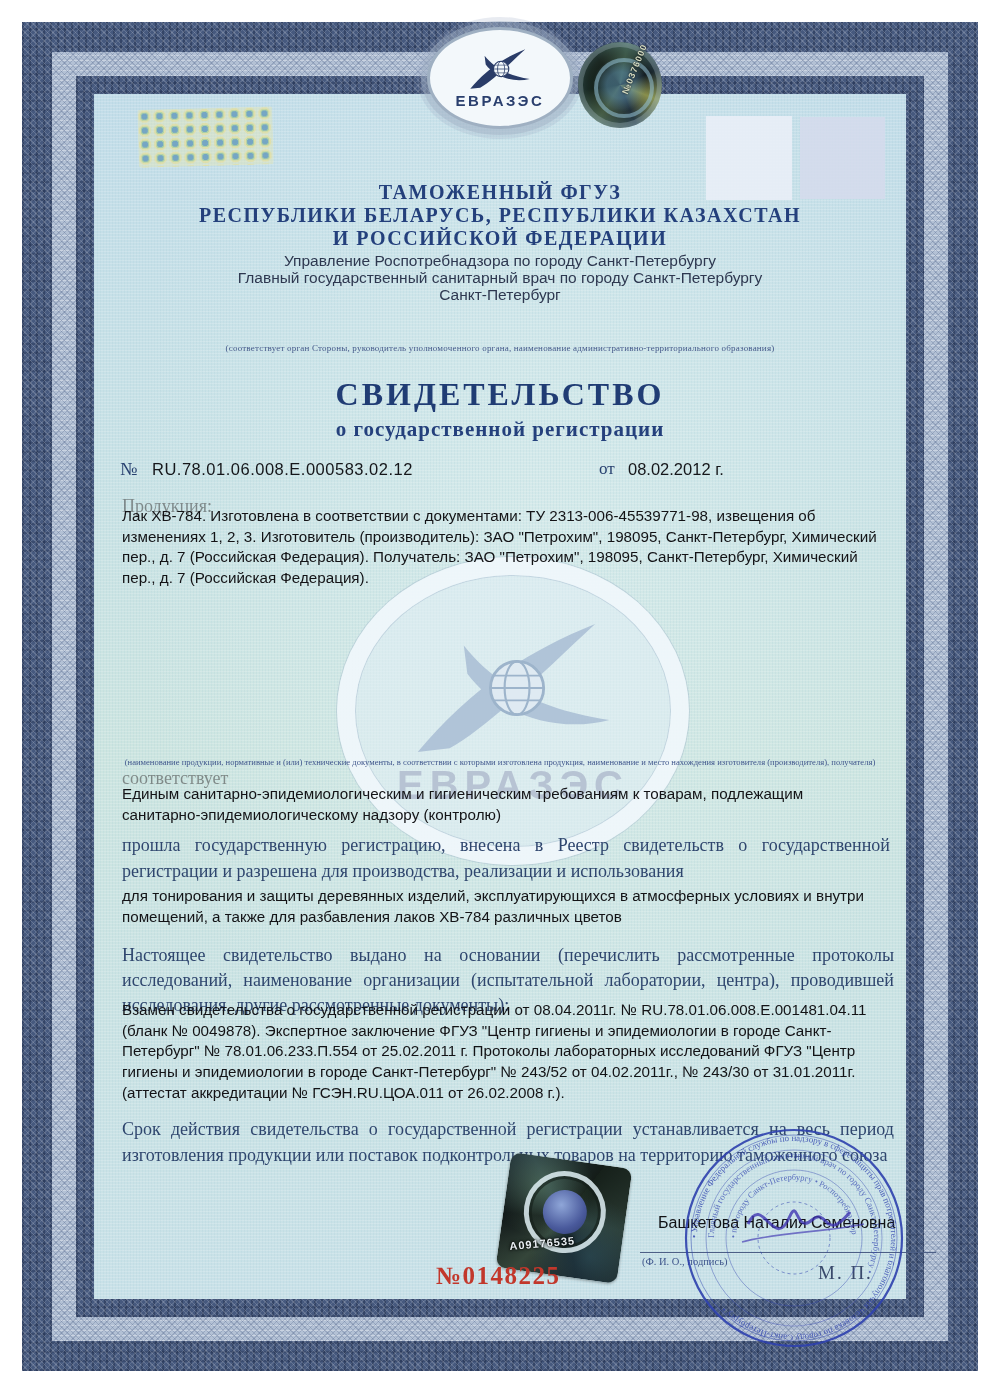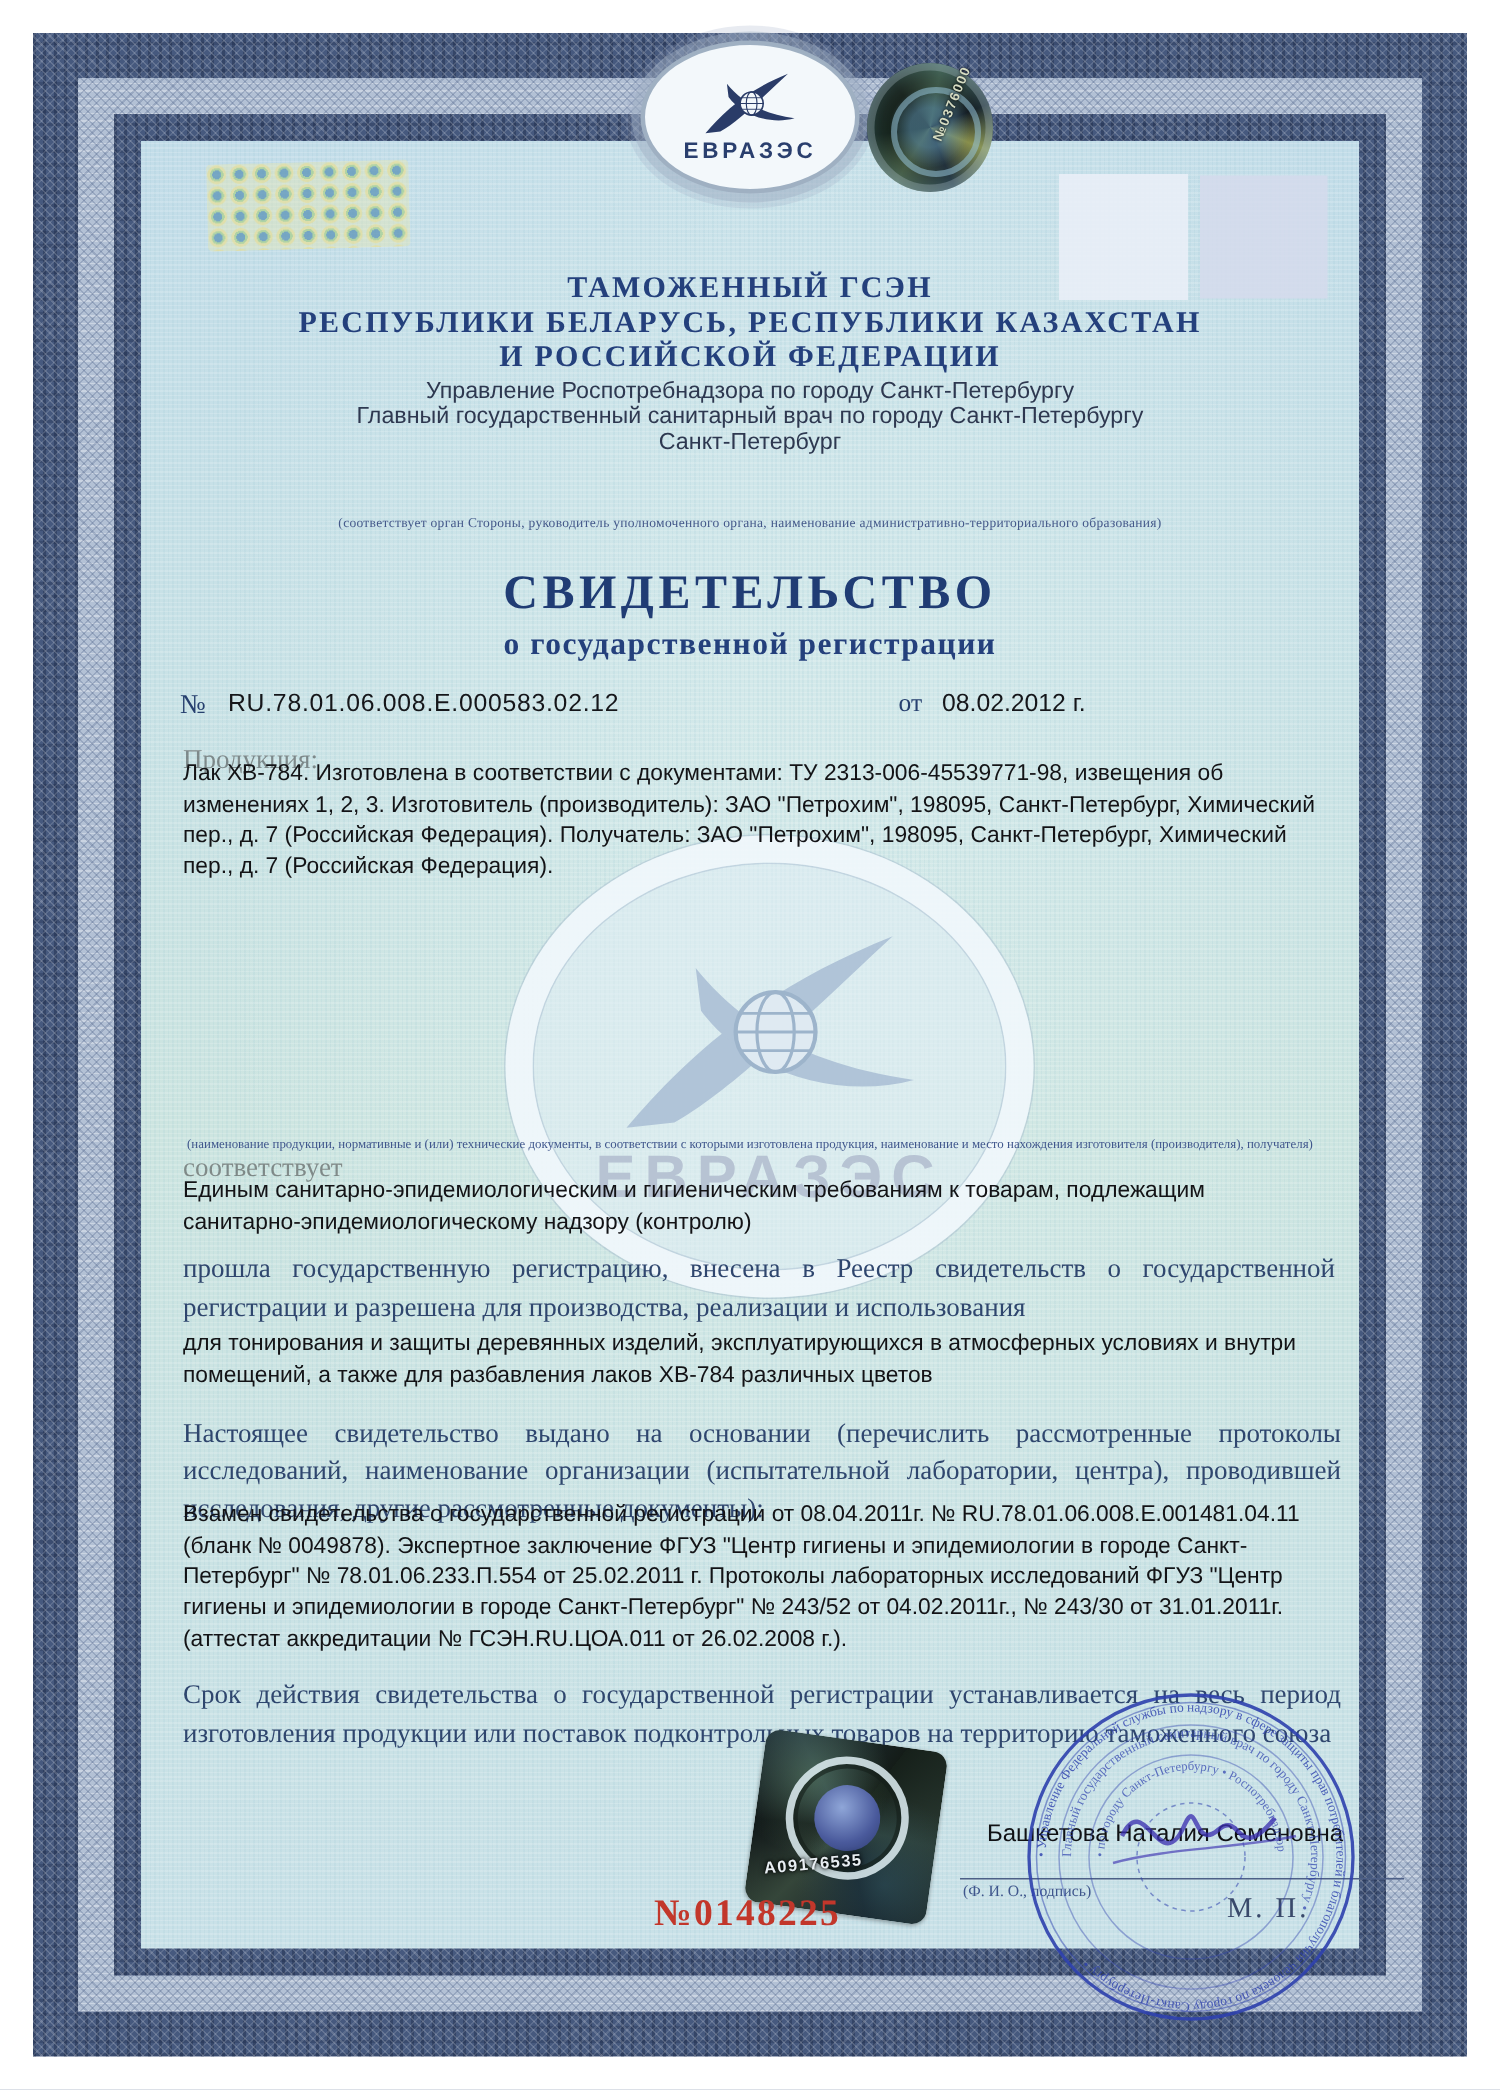--- a/index.html
+++ b/index.html
@@ -138,21 +138,21 @@
       <line x1="50" y1="33" x2="74" y2="33" stroke="#2a3c68" stroke-width="1.1"></line>
       <line x1="50" y1="47" x2="74" y2="47" stroke="#2a3c68" stroke-width="1.1"></line>
     </svg>
     <div class="seal-label">ЕВРАЗЭС</div>
   </div>
 
   <div class="abs holo-round">
     <span class="holo-round-num">№0376000</span>
   </div>
 
-  <div class="abs center hdr-big" style="top:181px;">ТАМОЖЕННЫЙ ГСЭН</div>
+  <div class="abs center hdr-big" style="top:181px;">ТАМОЖЕННЫЙ ФГУЗ</div>
   <div class="abs center hdr-big" style="top:204px;">РЕСПУБЛИКИ БЕЛАРУСЬ, РЕСПУБЛИКИ КАЗАХСТАН</div>
   <div class="abs center hdr-big" style="top:227px;">И РОССИЙСКОЙ ФЕДЕРАЦИИ</div>
   <div class="abs center hdr-small" style="top:252px;">Управление Роспотребнадзора по городу Санкт-Петербургу</div>
   <div class="abs center hdr-small" style="top:269px;">Главный государственный санитарный врач по городу Санкт-Петербургу</div>
   <div class="abs center hdr-small" style="top:286px;">Санкт-Петербург</div>
   <div class="abs center caption" style="top:343px;">(соответствует орган Стороны, руководитель уполномоченного органа, наименование административно-территориального образования)</div>
 
   <div class="abs center" style="top:376px;font-weight:bold;font-size:32px;letter-spacing:3px;color:#203c74;">СВИДЕТЕЛЬСТВО</div>
   <div class="abs center" style="top:417px;font-weight:bold;font-size:21px;letter-spacing:1px;color:#24407c;">о государственной регистрации</div>
 

